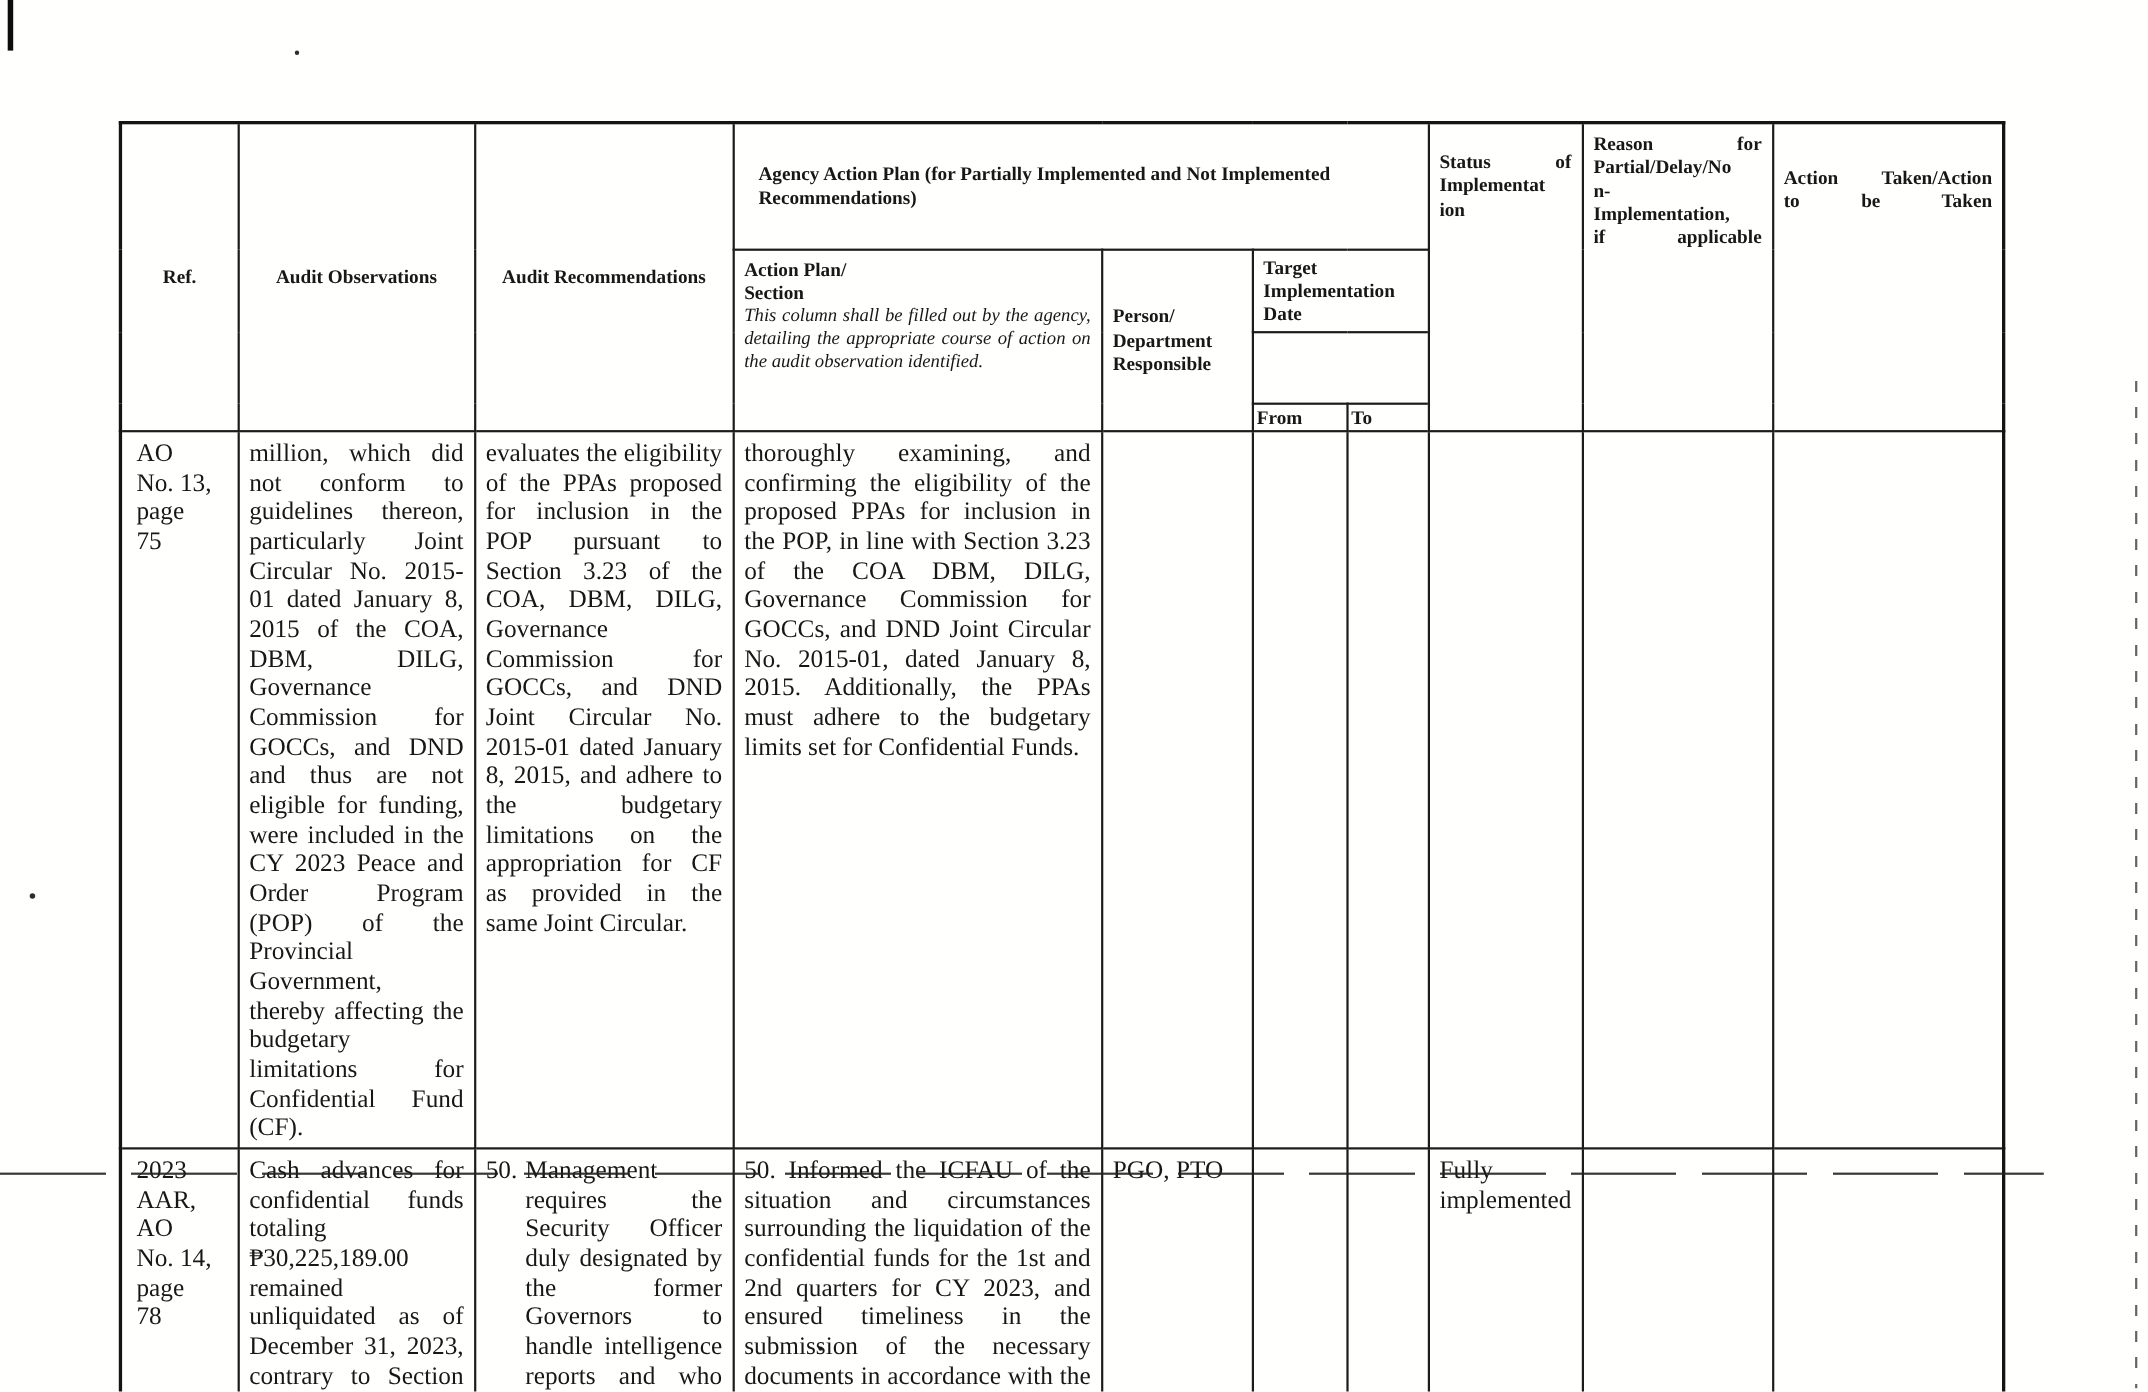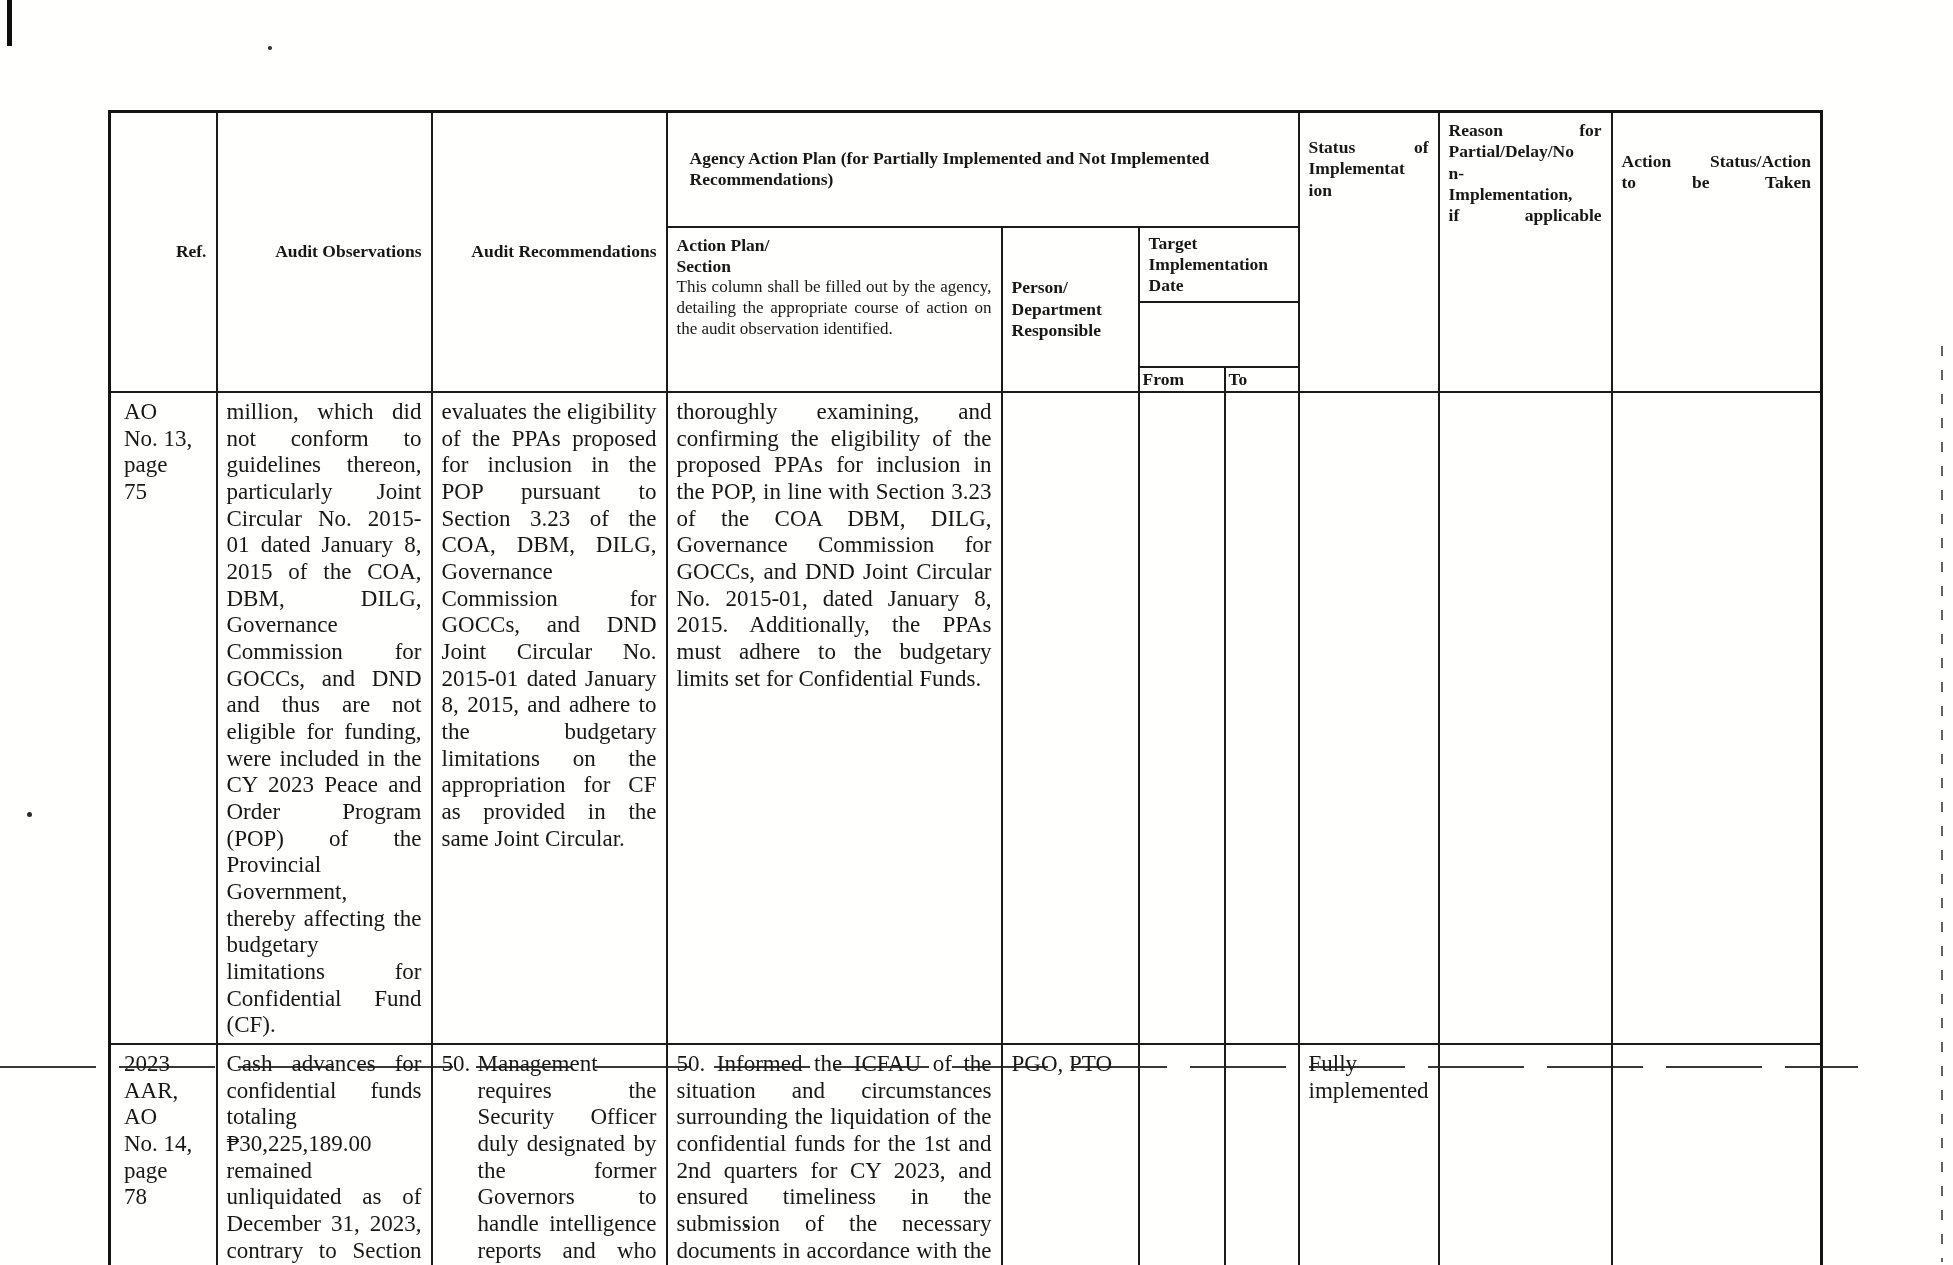--- a/index.html
+++ b/index.html
@@ -28,26 +28,26 @@
     overflow:hidden;
   }
   tr.h1{height:115px}
   tr.h2{height:70px}
   tr.h3{height:65px}
   tr.h4{height:25px}
   tr.r1{height:465px}
   tr.r2{height:202px}
 
   .hc{font-weight:700;font-size:17.5px;line-height:1.22}
-  .center{text-align:right;vertical-align:middle}
+  .center{text-align:center;vertical-align:middle}
   .vmid{vertical-align:middle}
   .pre{white-space:pre-line}
   .jl{white-space:pre-line;text-align:justify;text-align-last:justify}
   .just{text-align:justify}
-  .ital{font-weight:400;font-size:17px}
+  .ital{font-style:italic;font-weight:400;font-size:17px}
   .agency-h{vertical-align:middle;padding-left:22px}
   .status-h{padding-top:24px}
   .reason-h{padding-top:7px}
   .taken-h{padding-top:38px}
   .aph{padding-top:7px}
   .tgt-h{padding-top:5px}
   .fromto{padding:1px 3px}
   .refc{padding-left:13px;padding-top:6px}
   .bc{padding-top:6px}
   .hang{padding-left:36px;text-indent:-36px}
@@ -100,21 +100,21 @@
         <td rowspan="4" class="hc center">Audit Recommendations</td>
         <td colspan="4" class="hc agency-h">Agency Action Plan (for Partially Implemented and Not Implemented Recommendations)</td>
         <td rowspan="4" class="hc jl status-h">Status of
 Implementat
 ion</td>
         <td rowspan="4" class="hc jl reason-h">Reason for
 Partial/Delay/No
 n-
 Implementation,
 if applicable</td>
-        <td rowspan="4" class="hc jl taken-h">Action Status/Action
+        <td rowspan="4" class="hc jl taken-h">Action Taken/Action
 to be Taken</td>
       </tr>
       <tr class="h2">
         <td rowspan="3" class="hc aph">
           <div class="pre">Action Plan/
 Section</div>
           <div class="ital just">This column shall be filled out by the agency, detailing the appropriate course of action on the audit observation identified.</div>
         </td>
         <td rowspan="3" class="hc pre vmid">Person/
 Department

